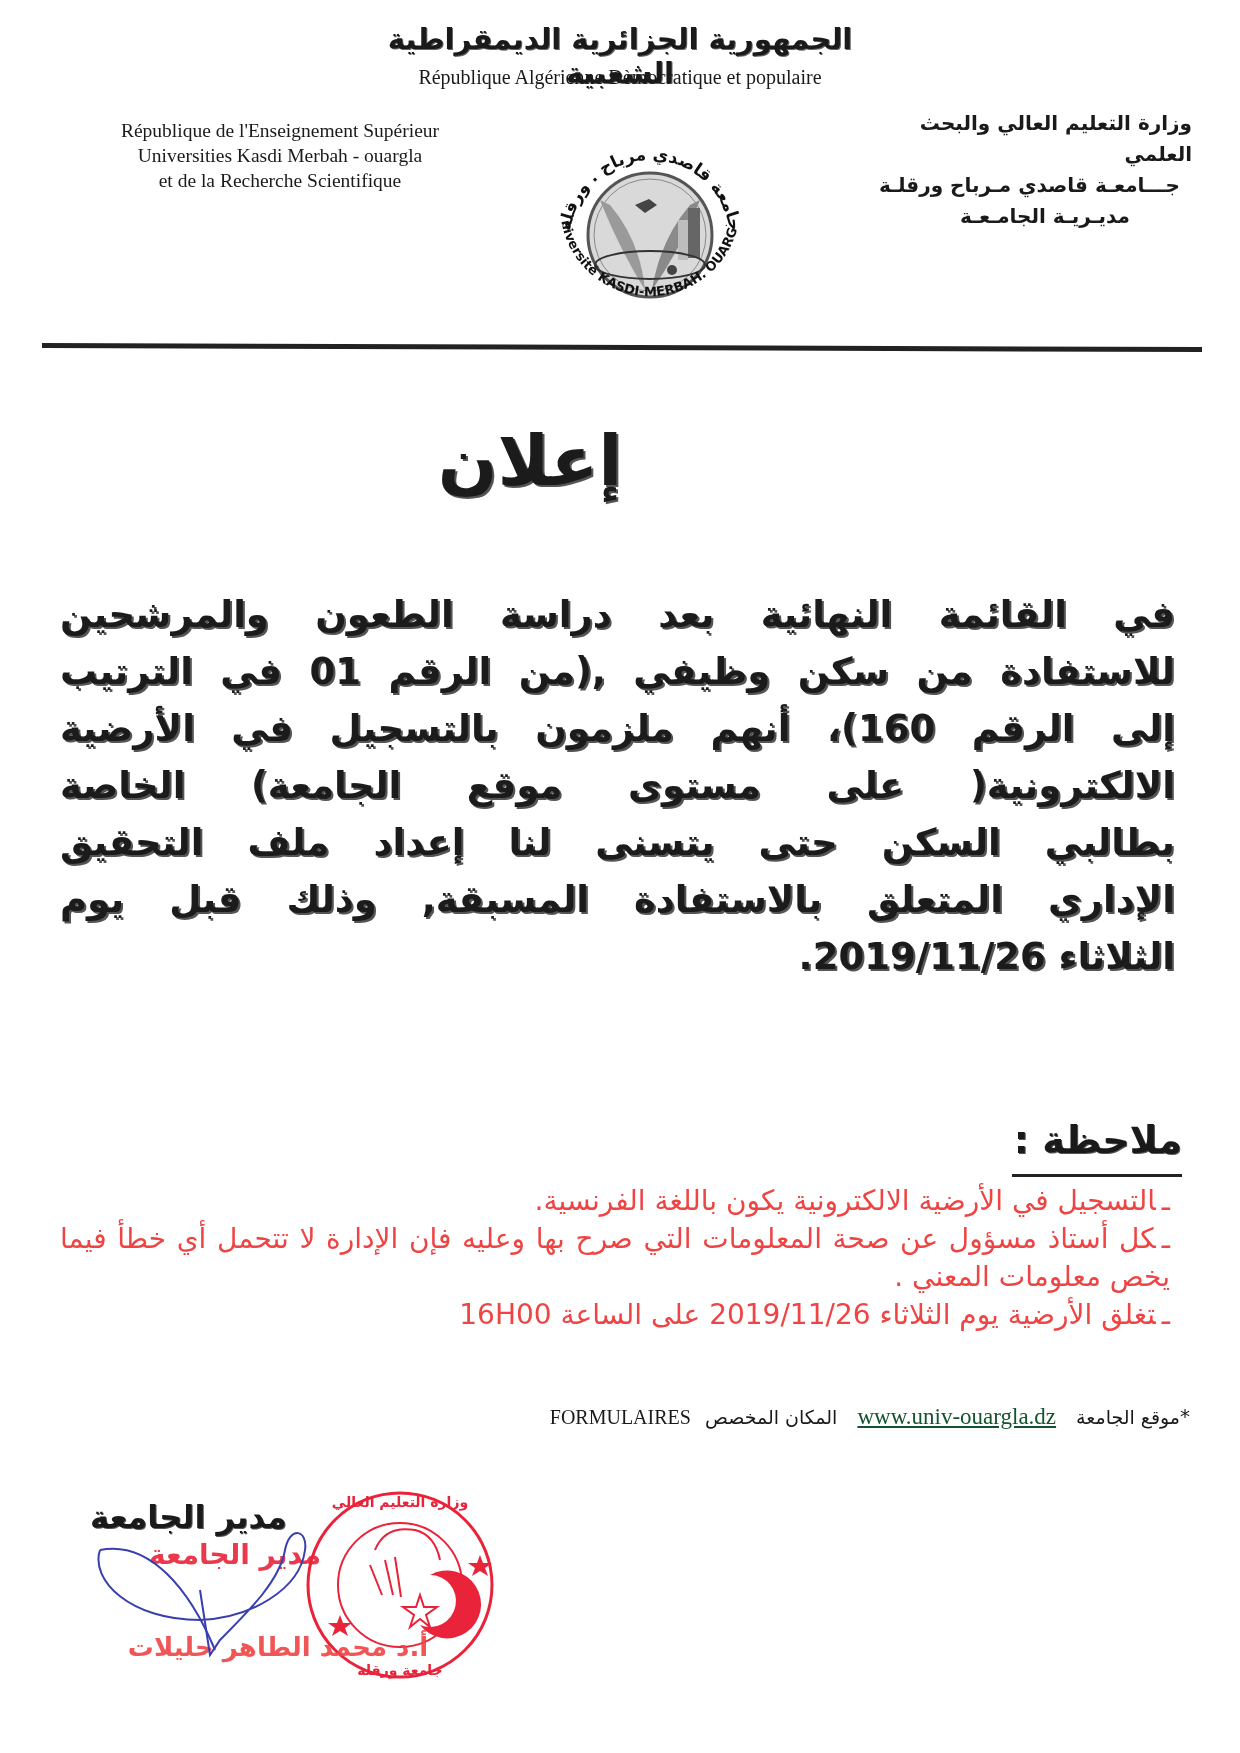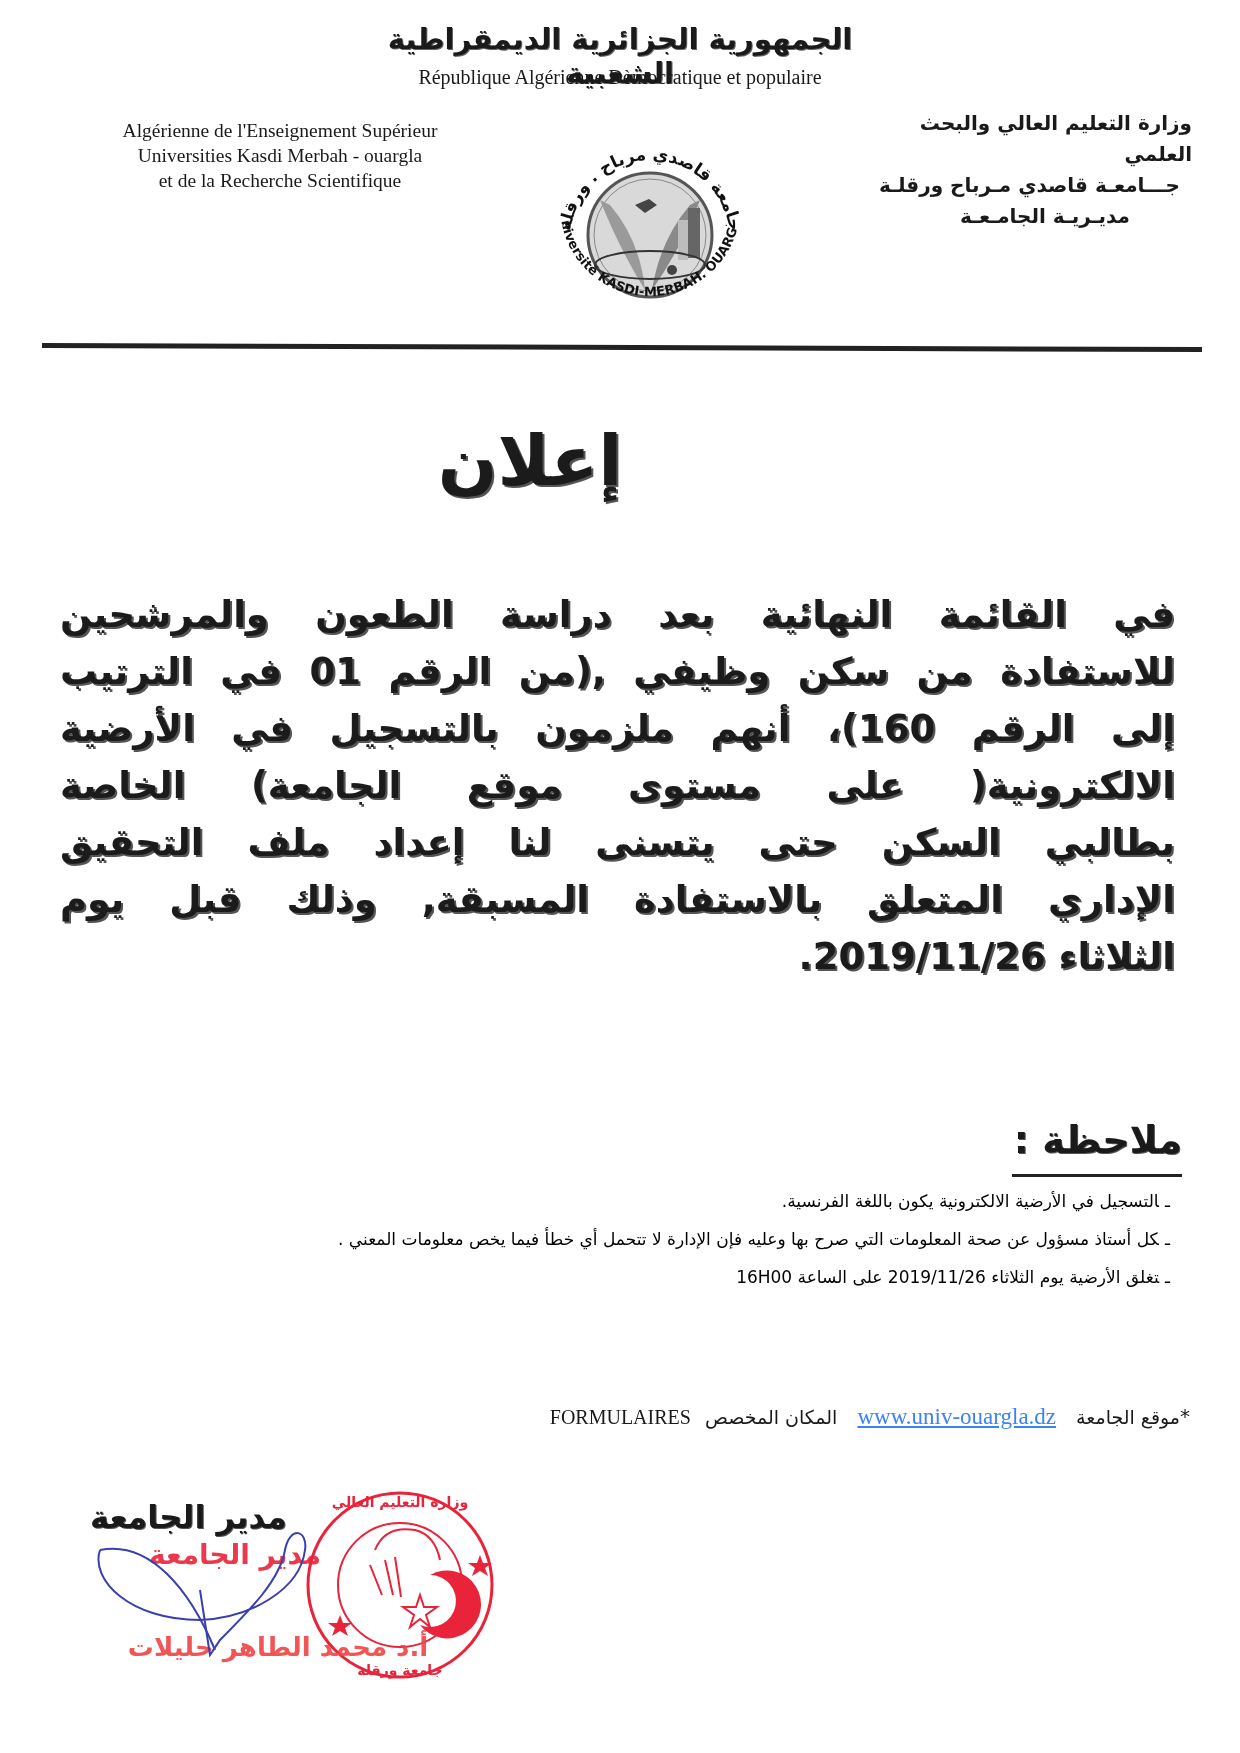--- a/index.html
+++ b/index.html
@@ -57,36 +57,36 @@
 
   #note-head {
     right: 58px; top: 1118px;
     font-family: "DejaVu Sans", sans-serif; font-weight: bold; font-size: 38px;
     direction: rtl; text-shadow: 1px 1px 0 #555;
   }
   #note-underline { right: 58px; top: 1174px; width: 170px; height: 3px; background: #222; }
 
   #notes {
     left: 60px; top: 1182px; width: 1110px;
-    font-family: "DejaVu Sans", sans-serif; font-size: 17px; line-height: 38px;
-    direction: rtl; color: #000000;
+    font-family: "DejaVu Sans", sans-serif; font-size: 28px; line-height: 38px;
+    direction: rtl; color: #ef4444;
   }
   #notes .note { display: block; }
   #notes .note .dash { margin-left: 6px; }
   #notes .note.wrap2 { text-align: justify; }
 
   #website-line {
     left: 290px; top: 1404px; width: 900px; direction: rtl; text-align: right;
     font-size: 19px;
   }
   #website-line .star { font-size: 20px; vertical-align: top; }
   #website-line .ar { font-family: "DejaVu Sans", sans-serif; font-size: 19px; }
   #website-line .url {
     font-family: "Liberation Serif", serif; font-size: 23px; text-decoration: underline;
-    margin: 0 14px; direction: ltr; unicode-bidi: isolate; color: #3b82f6;
+    margin: 0 14px; direction: ltr; unicode-bidi: isolate; color: #14532d;
   }
   #website-line .fr { font-family: "Liberation Serif", serif; font-size: 20px; margin-right: 8px; }
 
   #director {
     left: 90px; top: 1498px;
     font-family: "DejaVu Sans", sans-serif; font-weight: bold; font-size: 32px;
     direction: rtl; text-shadow: 1px 1px 0 #555; z-index: 3;
   }
   #stamp { left: 300px; top: 1465px; width: 200px; height: 240px; z-index: 1; }
   #red-text-1 {
@@ -101,21 +101,21 @@
   }
   #signature { left: 90px; top: 1530px; width: 230px; height: 150px; z-index: 4; }
 </style>
 </head>
 <body>
 
 <div id="hdr-ar-rep" class="abs">الجمهورية الجزائرية الديمقراطية الشعبية</div>
 <div id="hdr-fr-rep" class="abs">République Algérienne Dèmocratique et populaire</div>
 
 <div id="hdr-left" class="abs">
-  <div>Algérienne de l'Enseignement Supérieur</div>
+  <div>République de l'Enseignement Supérieur</div>
   <div>Universities Kasdi  Merbah - ouargla</div>
   <div>et de la Recherche  Scientifique</div>
 </div>
 
 <div id="hdr-right" class="abs">
   <div class="l1">وزارة التعليم العالي والبحث العلمي</div>
   <div class="l2">جـــامعـة قاصدي مـرباح ورقلـة</div>
   <div class="l3">مديـريـة الجامـعـة</div>
 </div>
 

